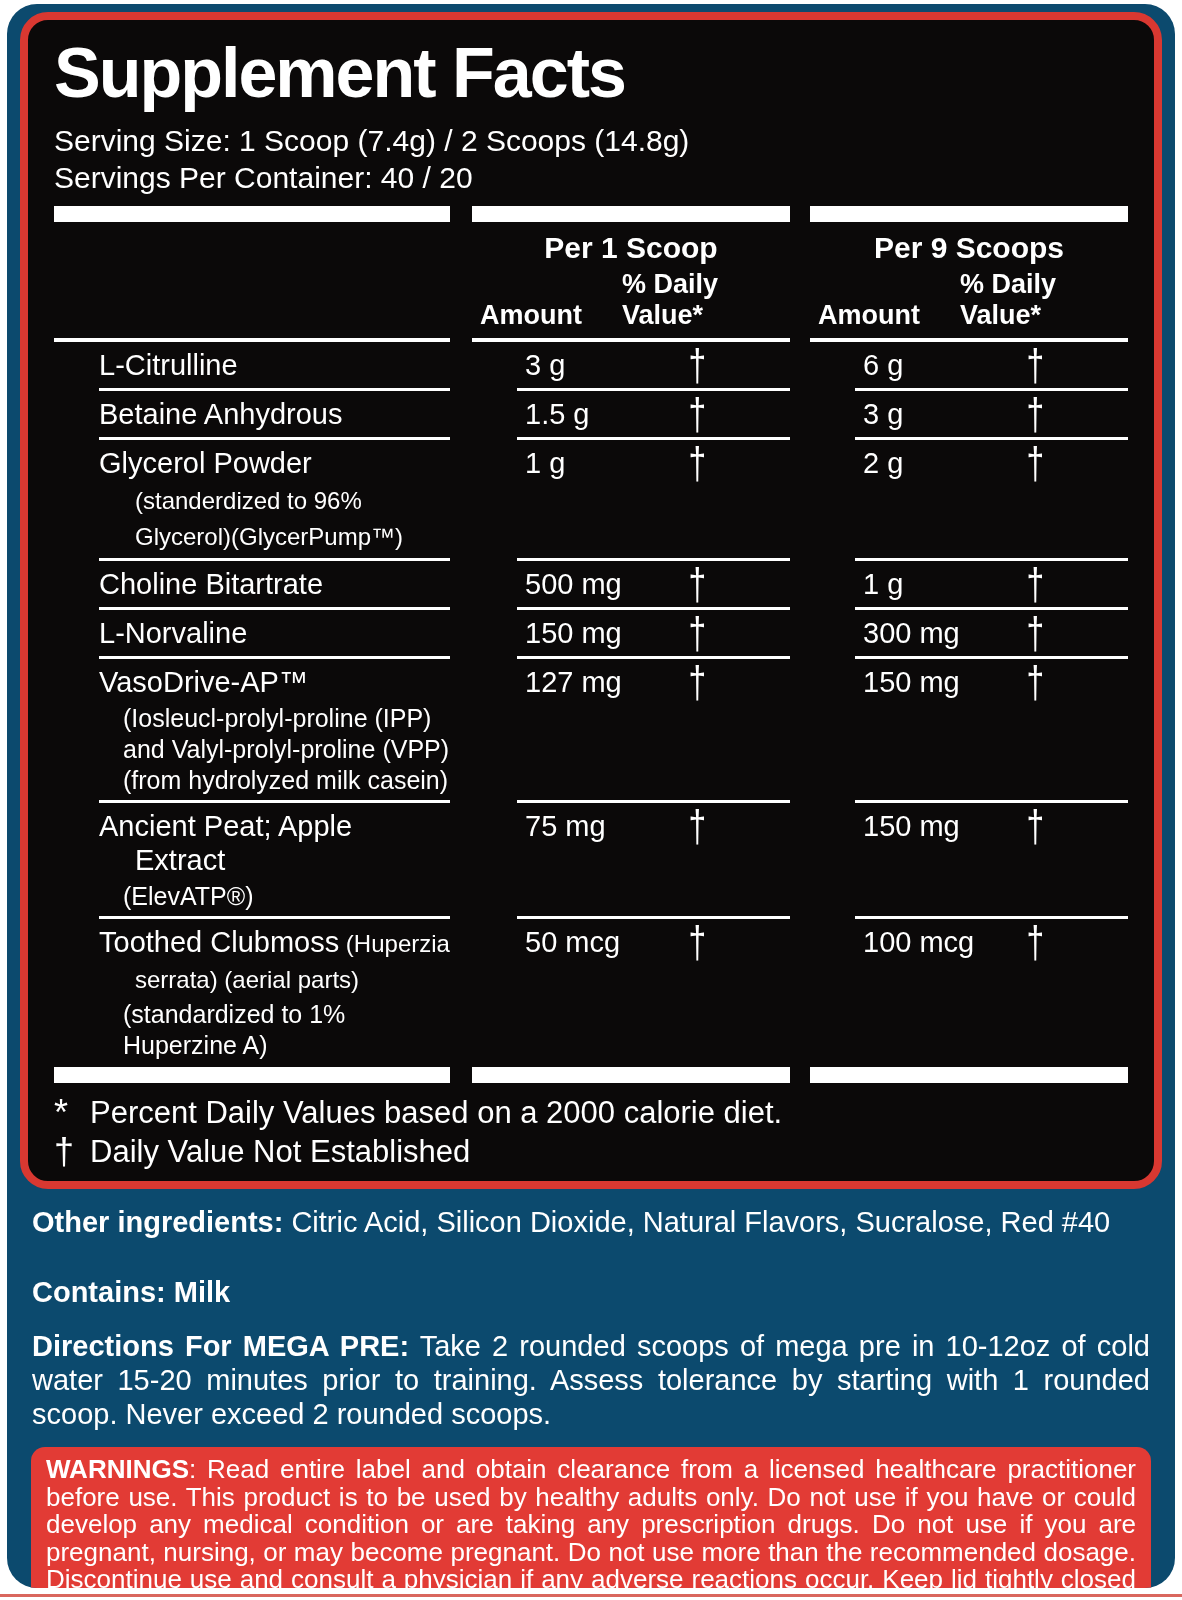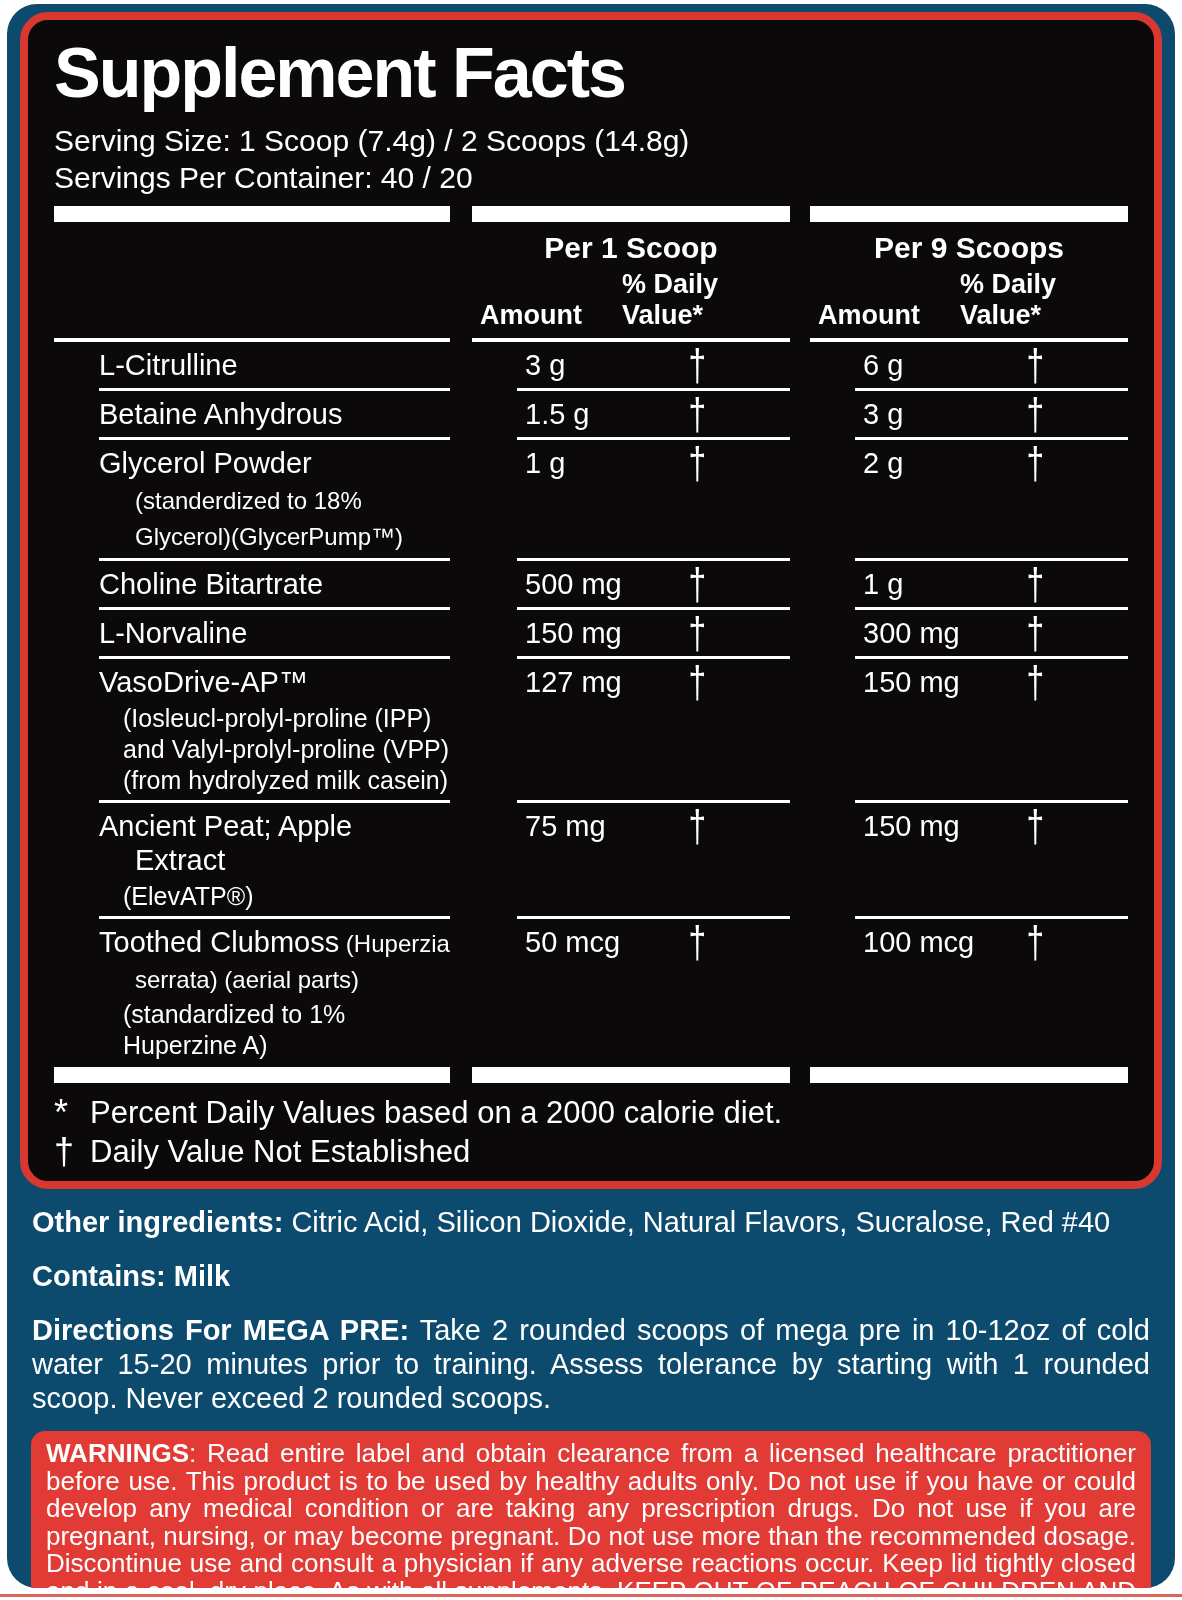--- a/index.html
+++ b/index.html
@@ -41,21 +41,21 @@
     font-size:44px;line-height:32px;font-weight:normal;
     transform:scaleX(.72);transform-origin:center top;position:relative;top:1px;
   }
   .endbars{margin-top:2px;}
   .footnotes{margin-top:10px;}
   .footnote{display:flex;gap:10px;align-items:flex-start;font-size:31px;line-height:39px;}
   .footnote .sym{font-size:36px;line-height:39px;width:26px;}
   
   .section{padding:0 25px;font-size:29px;line-height:34px;}
   .sec-other{margin-top:16px;}
-  .sec-contains{margin-top:20px;font-weight:bold;}
+  .sec-contains{margin-top:36px;font-weight:bold;}
   .sec-directions{margin-top:20px;text-align:justify;line-height:34px;}
   .bold{font-weight:bold;}
   .warnings{
     margin:16px 24px 0;background:#e23b35;border-radius:14px;
     padding:9px 15px 11px;font-size:26px;line-height:27.5px;text-align:justify;
   }
   .manufacturer{
     margin:12px auto 0;width:742px;border:3px solid #c2332d;border-radius:22px;
     padding:6px 4px 10px;text-align:center;font-size:29px;line-height:34px;
   }
@@ -139,21 +139,21 @@
             <div class="gapc"></div>
             <div class="cell scoop-cell">
               <span class="amt">3 g</span>
               <span class="dvcell">
                 <span class="dagger">†</span>
               </span>
             </div>
           </div>
           <div class="grid-row trow">
             <div class="cell name-cell">
-              <div class="nmline"><span class="nm">Glycerol Powder</span><span class="sfx"> (standerdized to 18% Glycerol)(GlycerPump™)</span></div>
+              <div class="nmline"><span class="nm">Glycerol Powder</span><span class="sfx"> (standerdized to 96% Glycerol)(GlycerPump™)</span></div>
             </div>
             <div class="gapc"></div>
             <div class="cell scoop-cell">
               <span class="amt">1 g</span>
               <span class="dvcell">
                 <span class="dagger">†</span>
               </span>
             </div>
             <div class="gapc"></div>
             <div class="cell scoop-cell">

